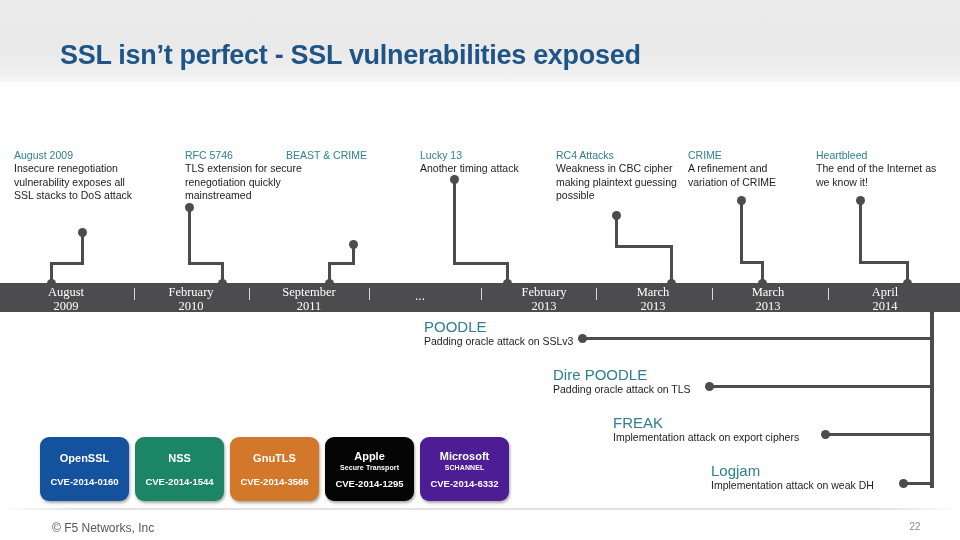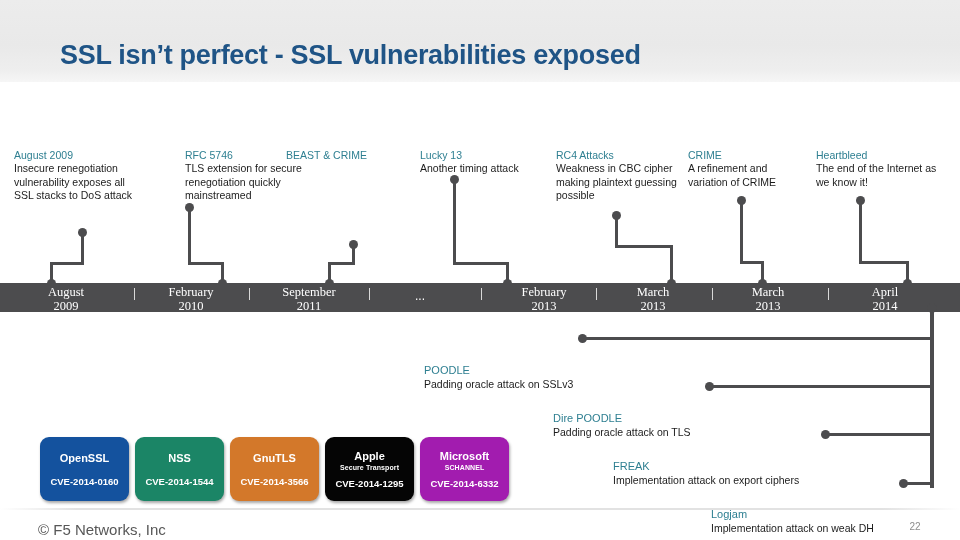--- a/index.html
+++ b/index.html
@@ -99,24 +99,23 @@
     position: absolute;
     width: 9px; height: 9px;
     border-radius: 50%;
     background: #4c4c4e;
   }
 
   
   .lower-item { position: absolute; }
   .lower-item .li-title {
     color: #2e7f91;
-    font-size: 11px;
+    font-size: 15px;
     line-height: 14px;
     white-space: nowrap;
-    margin-top: 43px;
   }
   .lower-item .li-desc {
     color: #1c1c1c;
     font-size: 10.5px;
     line-height: 14px;
     white-space: nowrap;
   }
   .lead-line {
     position: absolute;
     height: 3px;
@@ -178,23 +177,23 @@
 
   
   #footer-rule {
     position: absolute;
     left: 0; top: 508px;
     width: 960px; height: 2px;
     background: linear-gradient(to right, #ffffff 0%, #e2e2e2 8%, #e2e2e2 92%, #ffffff 100%);
   }
   #copyright {
     position: absolute;
-    left: 38px;
+    left: 52px;
     top: 521px;
-    font-size: 15px;
+    font-size: 12px;
     color: #575757;
   }
   #page-number {
     position: absolute;
     left: 900px;
     top: 521px;
     width: 30px;
     text-align: center;
     font-size: 10px;
     color: #8d8d8d;
@@ -371,21 +370,21 @@
   </div>
   <div class="vendor-box" style="background: rgb(211, 120, 42);">
     <div class="vendor-name">GnuTLS</div>
     <div class="vendor-cve">CVE-2014-3566</div>
   </div>
   <div class="vendor-box has-sub" style="background: rgb(5, 5, 5);">
     <div class="vendor-name">Apple</div>
     <div class="vendor-sub">Secure Transport</div>
     <div class="vendor-cve">CVE-2014-1295</div>
   </div>
-  <div class="vendor-box has-sub" style="background: #a21caf;">
+  <div class="vendor-box has-sub" style="background: #4c1d95;">
     <div class="vendor-name">Microsoft</div>
     <div class="vendor-sub">SCHANNEL</div>
     <div class="vendor-cve">CVE-2014-6332</div>
   </div>
 </div>
 
 <div id="footer-rule"></div>
 <div id="copyright">© F5 Networks, Inc</div>
 <div id="page-number">22</div>
 

